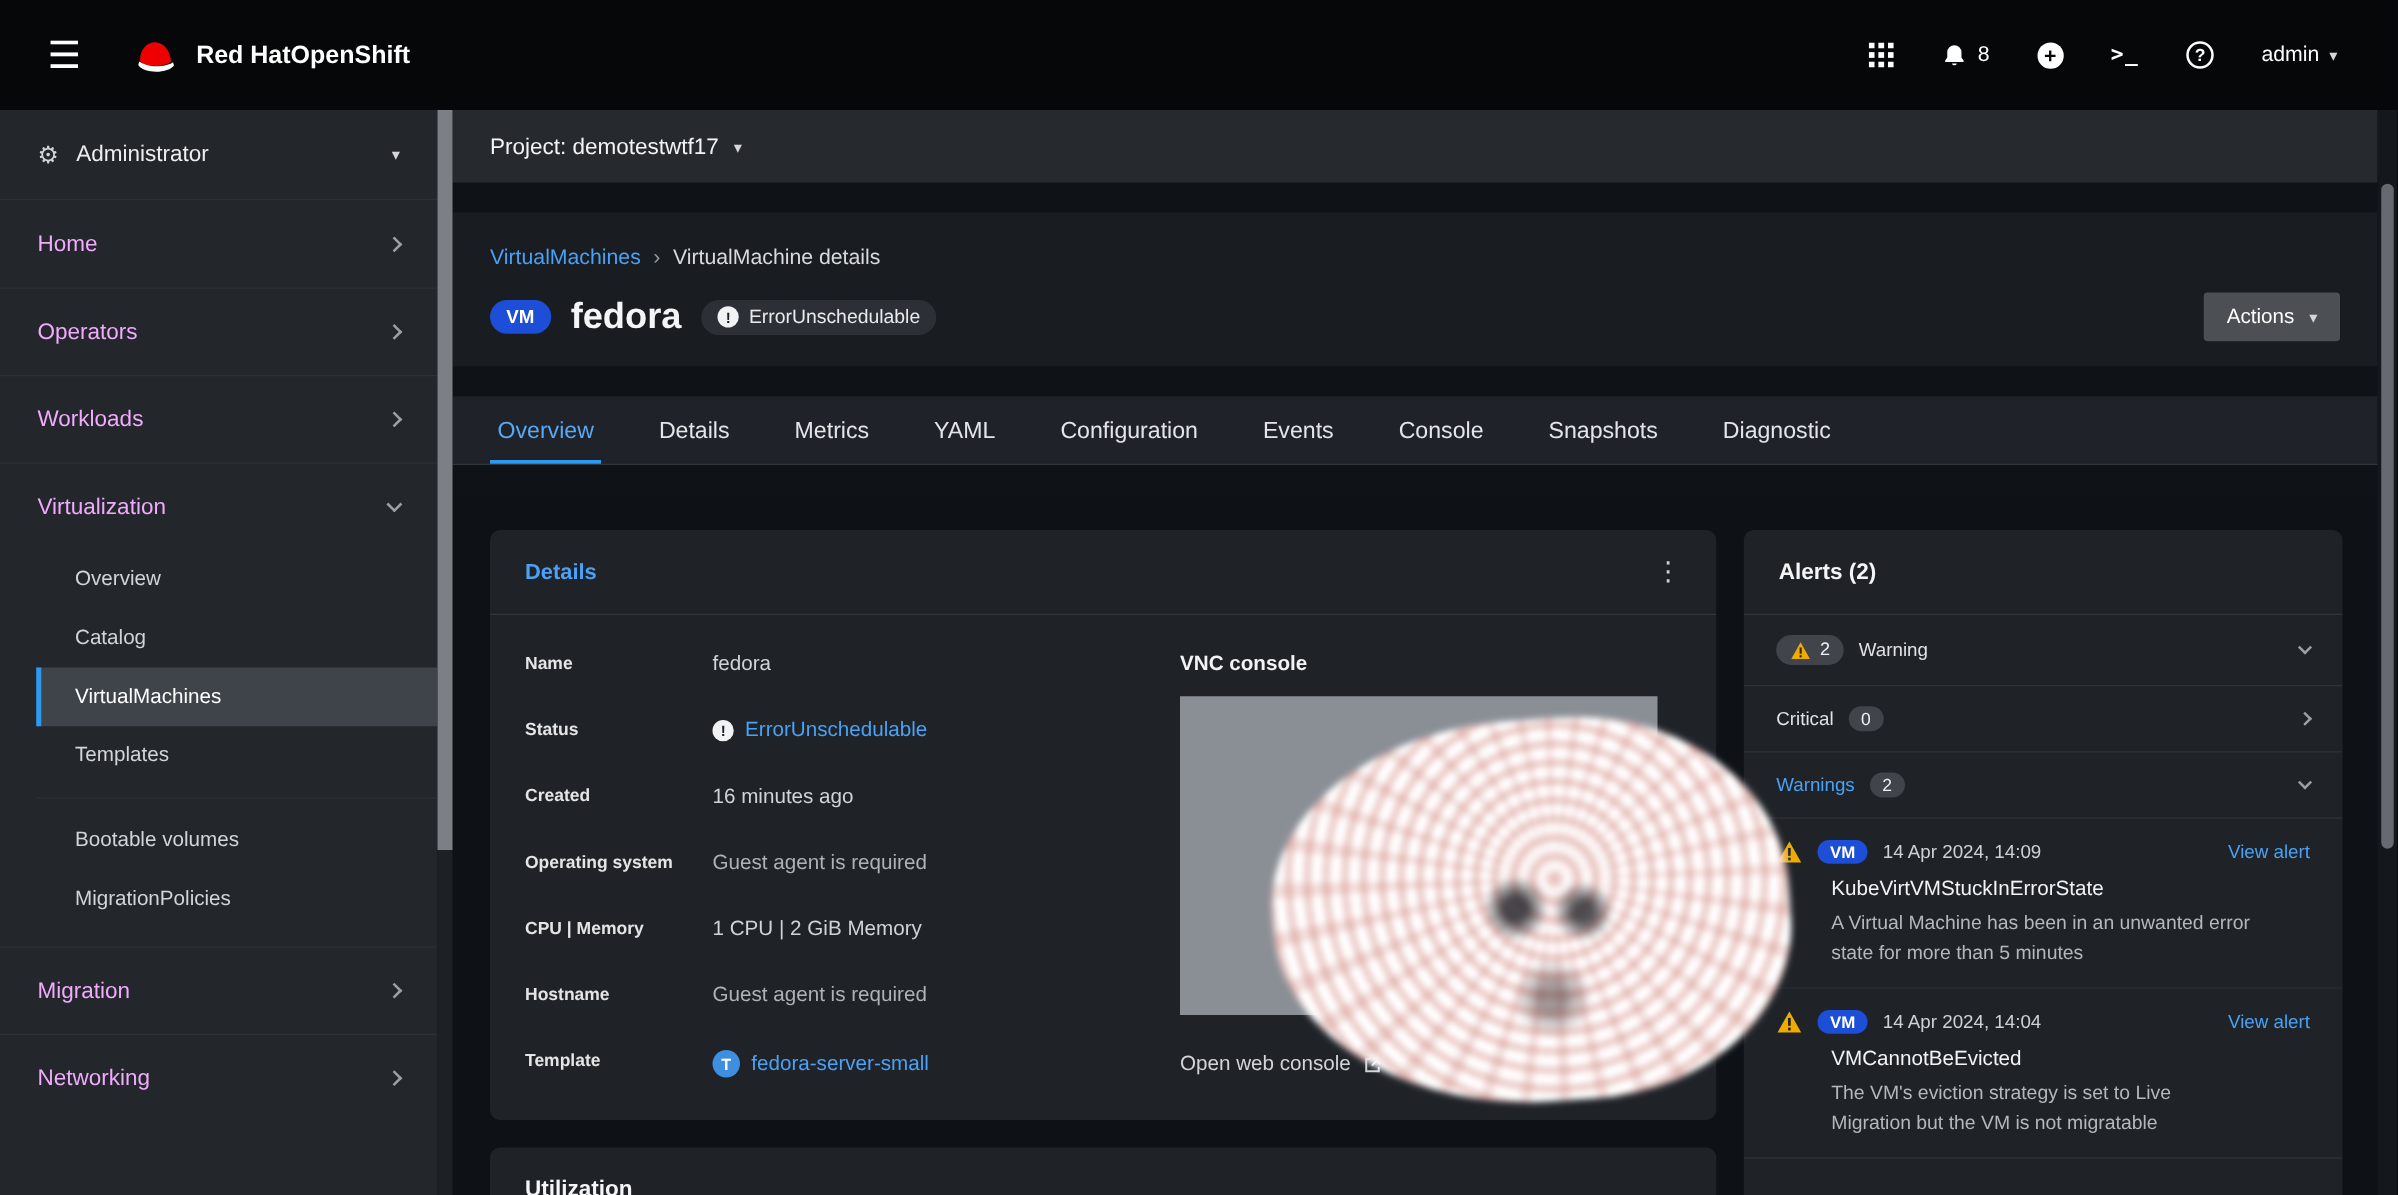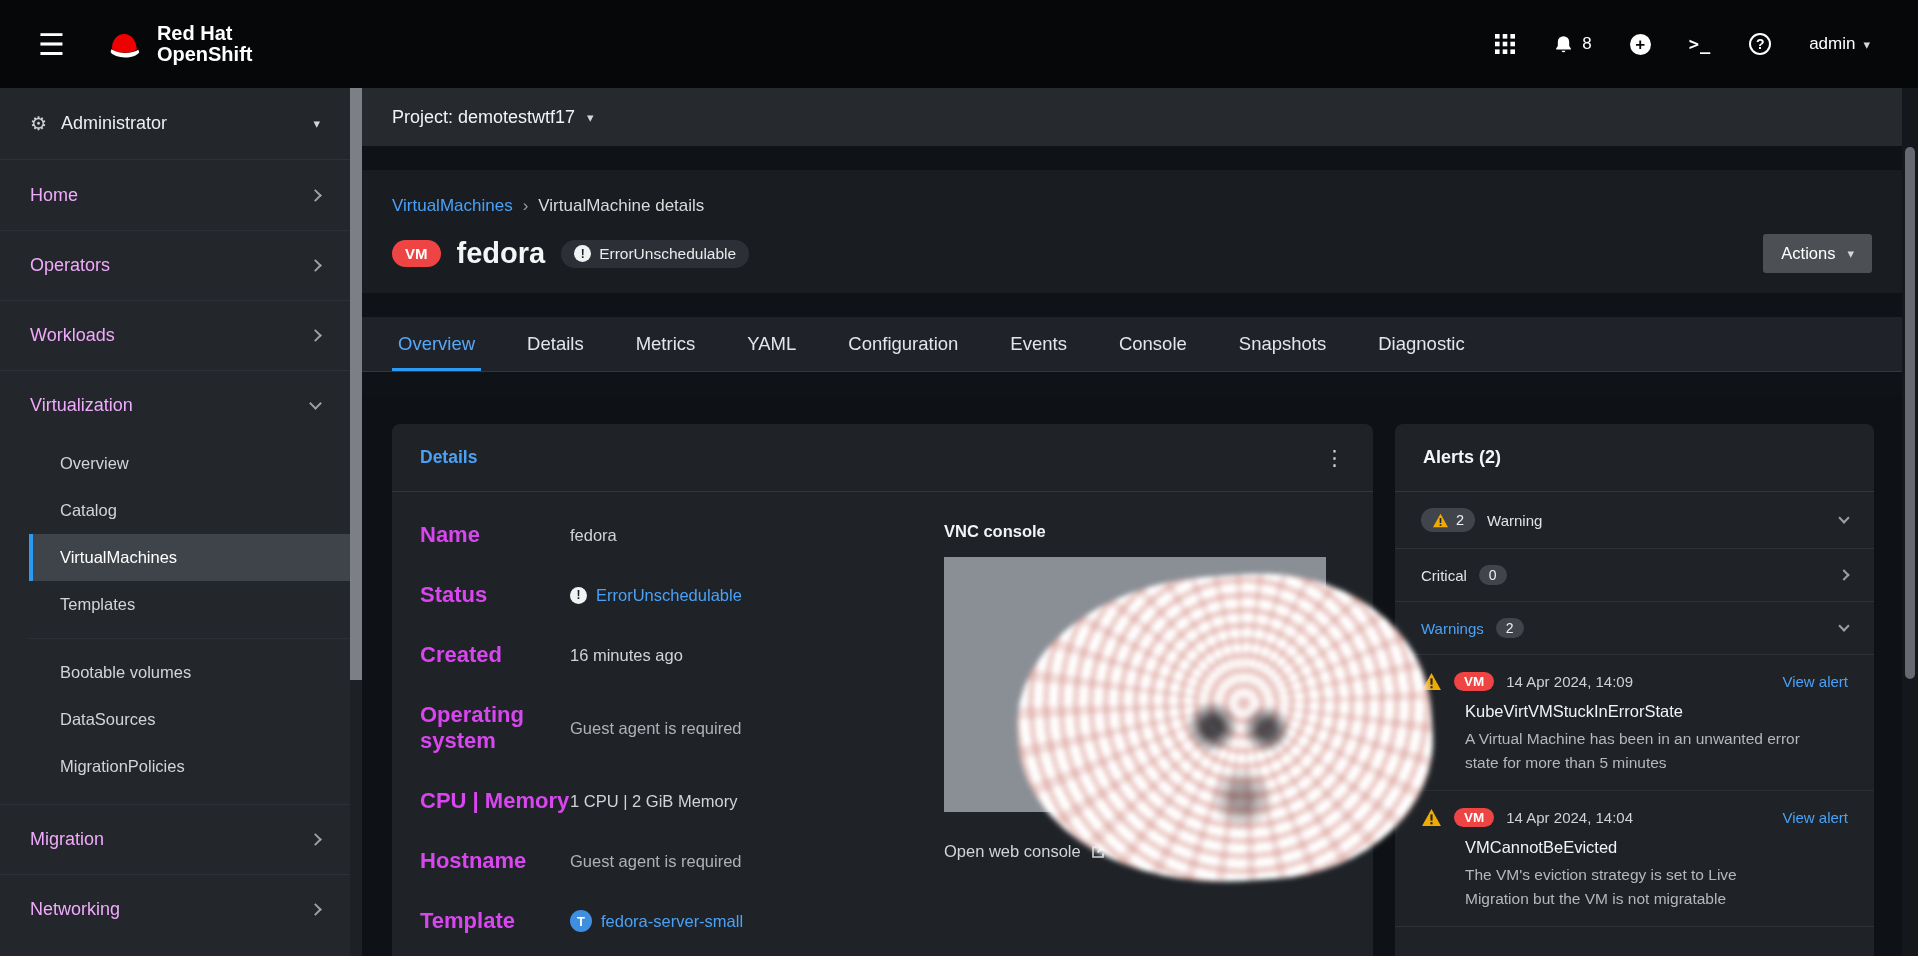--- a/index.html
+++ b/index.html
@@ -3,21 +3,21 @@
 <meta charset="utf-8">
 <style>
   * { margin:0; padding:0; box-sizing:border-box; }
   body { background:#000; font-family:"Liberation Sans", sans-serif; }
   .app { width:1918px; height:956px; position:relative; overflow:hidden; background:#0f1216; color:#e6e8ea; }
 
   
   .masthead { height:88px; background:#060708; display:flex; align-items:center; padding:0 48px 0 28px; }
   .hamburger { font-size:30px; color:#fff; background:none; border:none; cursor:pointer; padding:6px 10px; }
   .brand { display:flex; align-items:center; gap:12px; margin-left:28px; }
-  .brand-text { display:flex; flex-direction:column; line-height:21px; }
+  .brand-text { display:flex; line-height:21px; }
   .brand-text span { color:#fff; font-weight:700; font-size:20px; }
   .mast-toolbar { margin-left:auto; display:flex; align-items:center; gap:38px; }
   .mast-ic { display:inline-flex; align-items:center; gap:8px; color:#fff; background:none; border:none; cursor:pointer; }
   .bell-count { color:#fff; font-size:17px; }
   .term-glyph { font-family:"DejaVu Sans Mono", monospace; color:#fff; font-size:17px; font-weight:700; letter-spacing:1px; }
   .q-circle { width:22px; height:22px; border:2px solid #fff; border-radius:50%; color:#fff; font-size:14px; font-weight:700; display:inline-flex; align-items:center; justify-content:center; }
   .plus-circle { width:21px; height:21px; background:#fff; border-radius:50%; color:#060708; font-size:17px; font-weight:700; display:inline-flex; align-items:center; justify-content:center; line-height:1; }
   .user-menu { color:#fff; font-size:17px; display:inline-flex; align-items:center; gap:8px; background:none; border:none; cursor:pointer; }
   .caret { font-size:13px; color:#d4d6d9; }
 
@@ -46,41 +46,41 @@
 
   
   .main { flex:1; display:flex; flex-direction:column; min-width:0;gap:24px; }
   .project-bar { height:58px; background:#26292e; display:flex; align-items:center; gap:12px; padding:0 30px; font-size:18px; color:#f2f3f5; flex:0 0 auto; }
   .page-head { background:#191c21; padding:26px 30px 0 30px; }
   .breadcrumb { display:flex; align-items:center; gap:10px; font-size:17px; margin-bottom:18px; }
   .breadcrumb .link { color:#4aa1f5; cursor:pointer; }
   .breadcrumb .sep { color:#9a9da1; }
   .breadcrumb .current { color:#d8dadc; }
   .title-row { display:flex; align-items:center; gap:16px; padding-bottom:20px; }
-  .badge-vm { background:#ef4444; color:#fff; font-weight:700; font-size:15px; padding:5px 13px; border-radius:16px; }
+  .badge-vm { background:#1d4ed8; color:#fff; font-weight:700; font-size:15px; padding:5px 13px; border-radius:16px; }
   .vm-name { font-size:29px; color:#f4f5f6; }
   .status-pill { background:#2c3036; border-radius:15px; padding:5px 13px; display:inline-flex; align-items:center; gap:8px; font-size:15.5px; color:#e8eaec; cursor:pointer; }
   .err-ic { width:17px; height:17px; border-radius:50%; background:#f0f2f4; color:#1a1d21; font-size:12px; font-weight:700; display:inline-flex; align-items:center; justify-content:center; flex:0 0 auto; }
   .actions-btn { margin-left:auto; background:#4c4f54; color:#fff; font-size:16.5px; padding:10px 18px; border-radius:3px; border:none; display:inline-flex; align-items:center; gap:12px; cursor:pointer; }
   .tabs { background:#1f2329; padding:0 30px; display:flex; border-bottom:1px solid #33373d; }
   .tabs li { padding:16px 6px; margin-right:40px; font-size:18.5px; color:#e3e5e8; cursor:pointer; }
   .tabs li.active { color:#58a8f5; box-shadow:inset 0 -3px 0 #2b9af3; }
 
   .content { flex:1; background:#0e1115; padding:28px 30px; overflow:hidden; }
   .grid { display:grid; grid-template-columns:981px 479px; gap:22px; align-items:start; }
   .card { background:#1f2328; border-radius:8px; overflow:hidden; }
   .card-head { display:flex; justify-content:space-between; align-items:center; padding:23px 28px; border-bottom:1px solid #33373c; }
   .card-title-link { color:#4aa1f5; font-weight:700; font-size:17.5px; cursor:pointer; }
   .card-title { color:#f4f5f7; font-weight:700; font-size:18px; }
   .kebab { color:#cfd2d6; font-size:21px; background:none; border:none; cursor:pointer; line-height:1; }
 
   
   .details-body { display:flex; padding:30px 28px 34px 28px; gap:44px; }
   .dl { display:grid; grid-template-columns:150px 1fr; column-gap:0; row-gap:34px; align-content:start; width:440px; }
-  .dl dt { font-weight:700; color:#d946ef; font-size:22px; }
+  .dl dt { font-weight:700; color:#e5e5e5; font-size:14px; }
   .dl dd { color:#d0d3d7; font-size:16.5px; display:flex; align-items:center; gap:9px; }
   .dl dd.muted { color:#aeb1b5; }
   .dl dd .link { color:#4aa1f5; cursor:pointer; }
   .t-badge { width:22px; height:22px; border-radius:50%; background:#3f8fe0; color:#fff; font-size:13px; font-weight:700; display:inline-flex; align-items:center; justify-content:center; flex:0 0 auto; }
   .vnc-col { flex:1;padding-left:40px; }
   .vnc-label { font-weight:700; color:#f2f3f5; font-size:16.5px; }
   .vnc-screen { width:382px; height:255px; background:#8a8f96; margin-top:16px; }
   .open-console { margin-top:30px; display:inline-flex; align-items:center; gap:9px; color:#d2d4d7; font-size:16.5px; cursor:pointer; }
 
   
@@ -213,23 +213,20 @@
               <span>VirtualMachines</span>
             </li>
           <li>
               <span>Templates</span>
             </li>
           <div class="subdiv"></div>
           <li>
               <span>Bootable volumes</span>
             </li>
           <li>
-              <span>DataSources</span>
-            </li>
-          <li>
               <span>MigrationPolicies</span>
             </li>
         </ul>
         <li class="top sep">
           <span>Migration</span>
           <span class="chev right"></span>
         </li>
         <li class="top">
           <span>Networking</span>
           <span class="chev right"></span>

